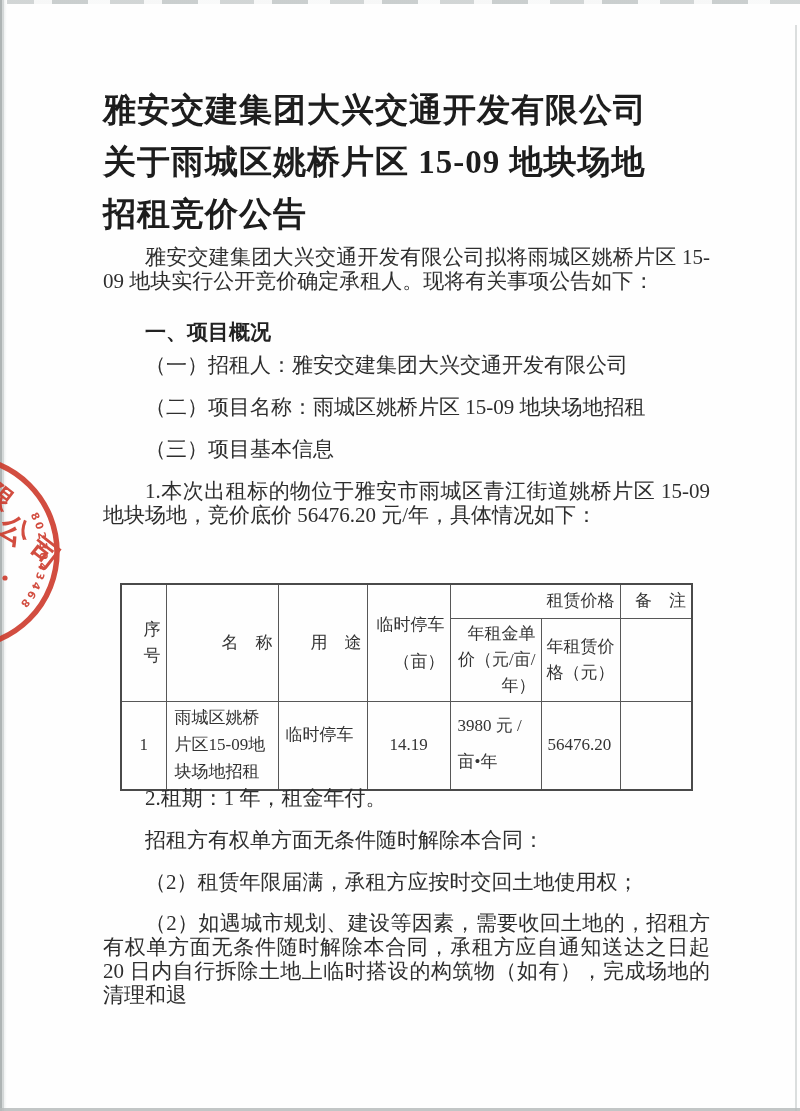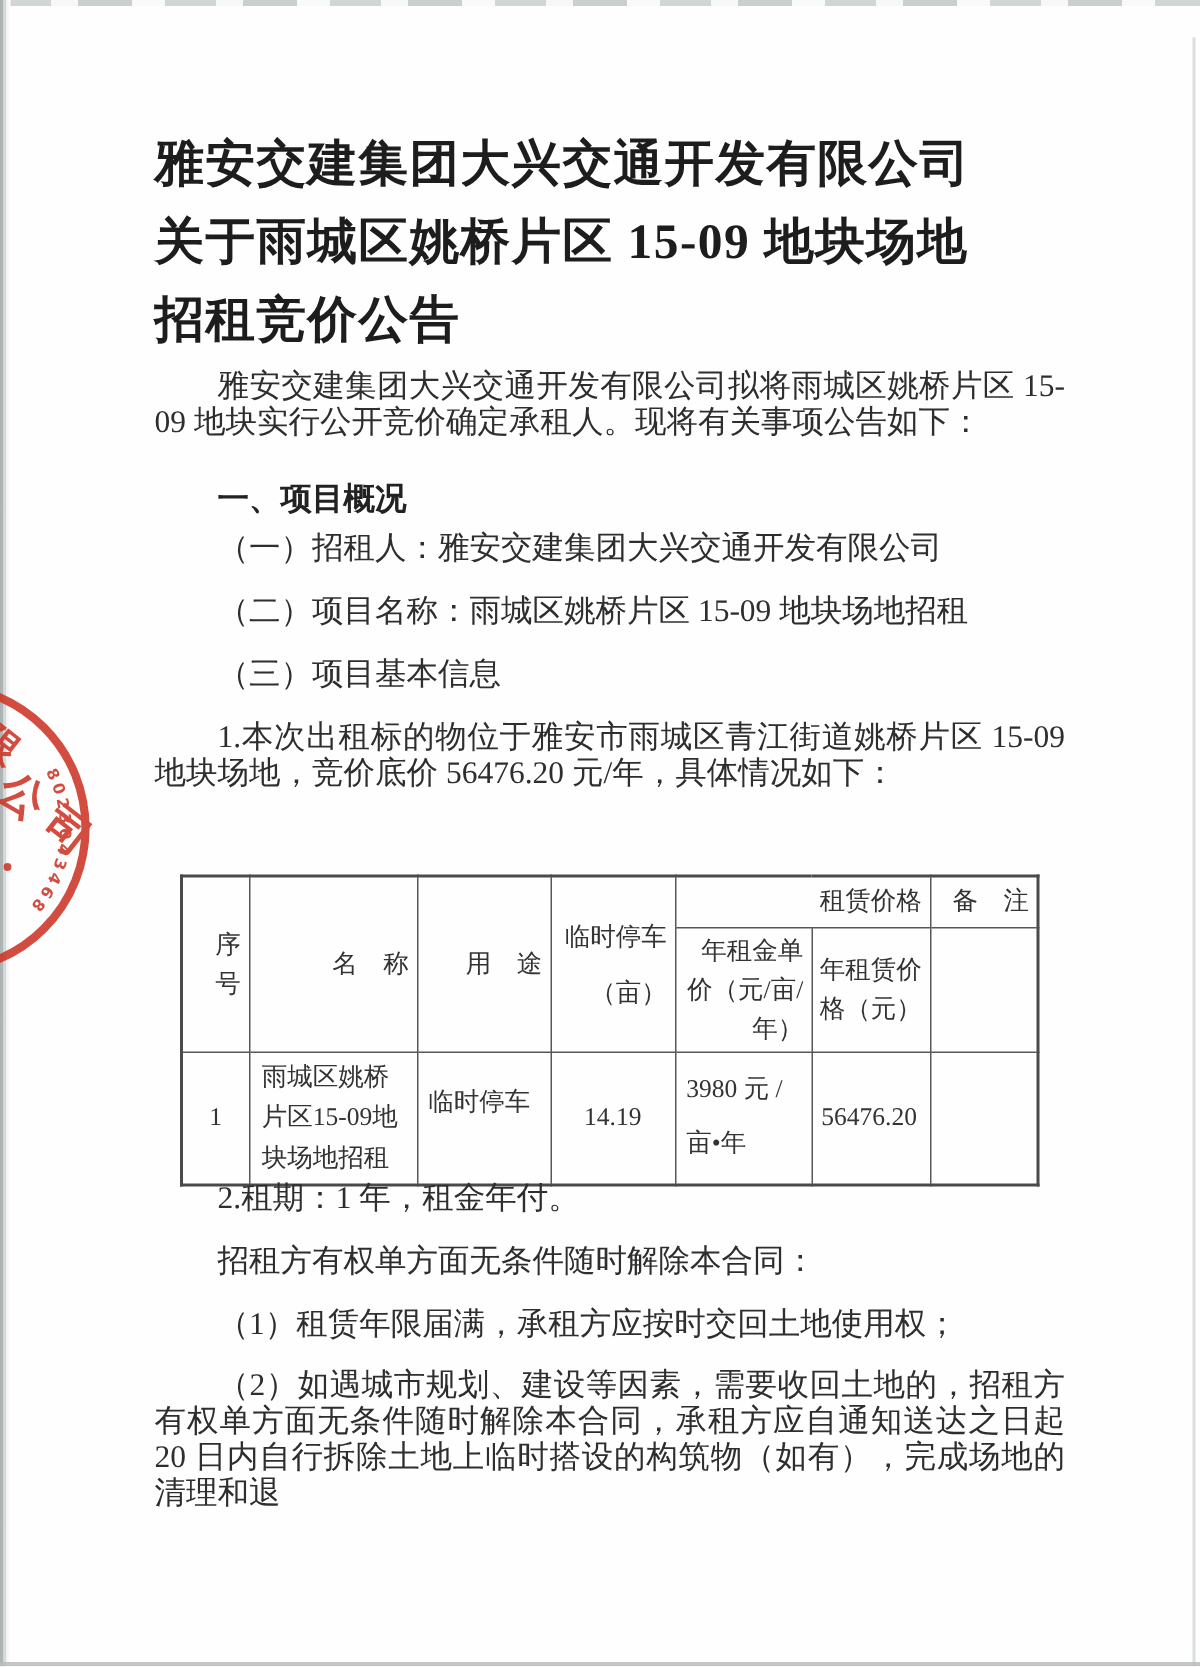--- a/index.html
+++ b/index.html
@@ -115,21 +115,21 @@
         <span style="display:block">亩•年</span>
       </td>
       <td class="v-mid t-left" style="padding-left:6px">56476.20</td>
       <td></td>
     </tr>
   </tbody>
     </table>
 
   <div class="para indent" style="top:786px">2.租期：1 年，租金年付。</div>
   <div class="para indent" style="top:828px">招租方有权单方面无条件随时解除本合同：</div>
-  <div class="para indent" style="top:870px">（1）租赁年限届满，承租方应按时交回土地使用权；</div>
+  <div class="para indent" style="top:870px">（2）租赁年限届满，承租方应按时交回土地使用权；</div>
   <div class="para indent" style="top:911px">（2）如遇城市规划、建设等因素，需要收回土地的，招租方有权单方面无条件随时解除本合同，承租方应自通知送达之日起 20 日内自行拆除土地上临时搭设的构筑物（如有），完成场地的清理和退</div>
 
   <svg class="seal" viewBox="0 0 70 215">
     <g opacity="0.88">
       <circle cx="-38" cy="107" r="95" fill="none" stroke="#cc3526" stroke-width="5.5"></circle>
       <text x="2" y="86" font-size="30" font-weight="bold" fill="#cc3526" letter-spacing="8" transform="rotate(38 2 78)">公司</text>
       <text x="-16" y="50" font-size="26" font-weight="bold" fill="#cc3526" transform="rotate(38 -16 50)">限</text>
       <circle cx="5" cy="133" r="2.6" fill="#cc3526"></circle>
       <defs>
         <path id="sealArc" d="M -38 29 A 78 78 0 0 1 -38 185" fill="none"></path>

